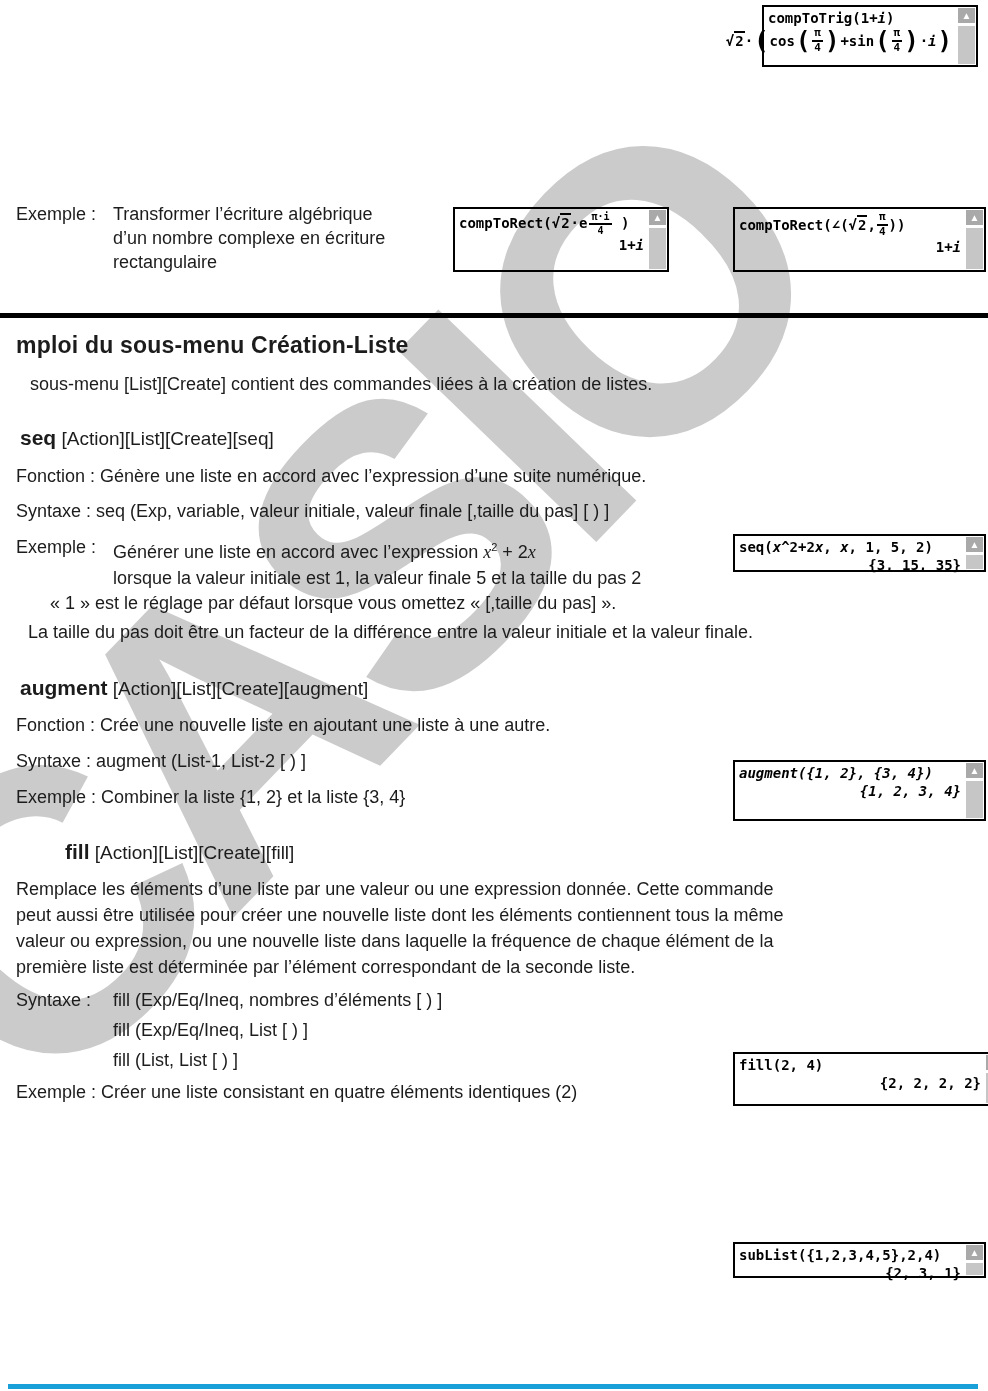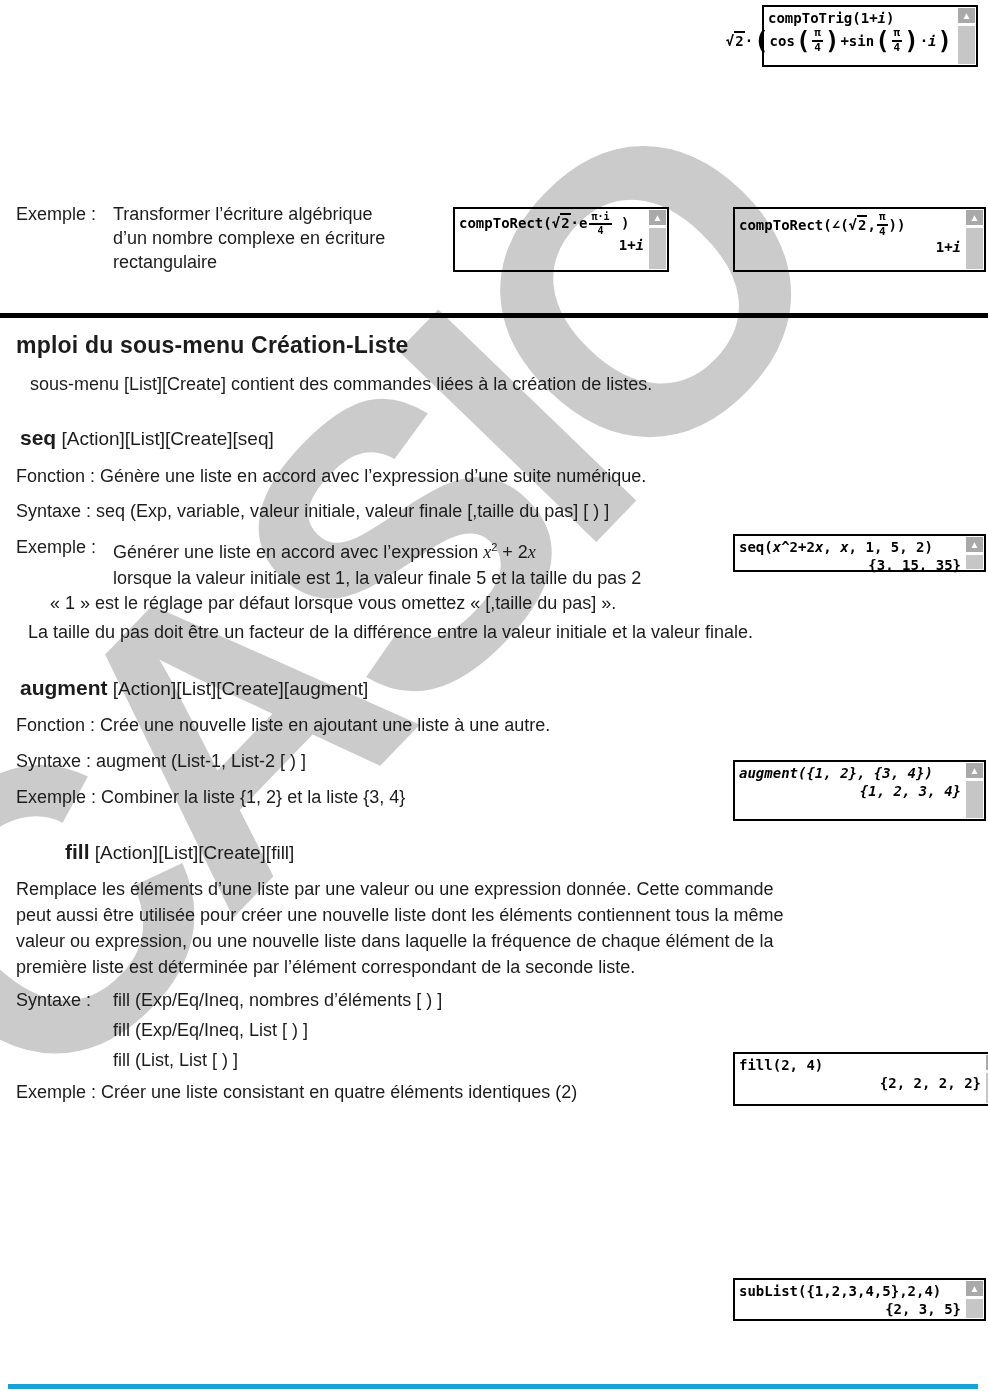--- a/index.html
+++ b/index.html
@@ -238,27 +238,27 @@
         <div class="cline cr">
           <span class="ct">{2, 2, 2, 2}</span>
         </div>
       </div>
     <div class="sbar">
       <div class="sb-btn">▲</div>
       <div class="sb-track"></div>
     </div>
   </div>
 
-  <div class="screen" style="left:733px; top:1242px; width:253px; height:43px;margin-top:36px;">
+  <div class="screen" style="left:733px; top:1242px; width:253px; height:36px;">
     <div class="calc-content">
         <div class="cline cl">
           <span class="ct">subList({1,2,3,4,5},2,4)</span>
         </div>
         <div class="cline cr">
-          <span class="ct">{2, 3, 5}</span>
+          <span class="ct">{2, 3, 1}</span>
         </div>
       </div>
     <div class="sbar">
       <div class="sb-btn">▲</div>
       <div class="sb-track"></div>
     </div>
   </div>
 
   <div class="rule-cyan" style="left:8px; top:1384px; width:970px; height:5px;"></div>
 

